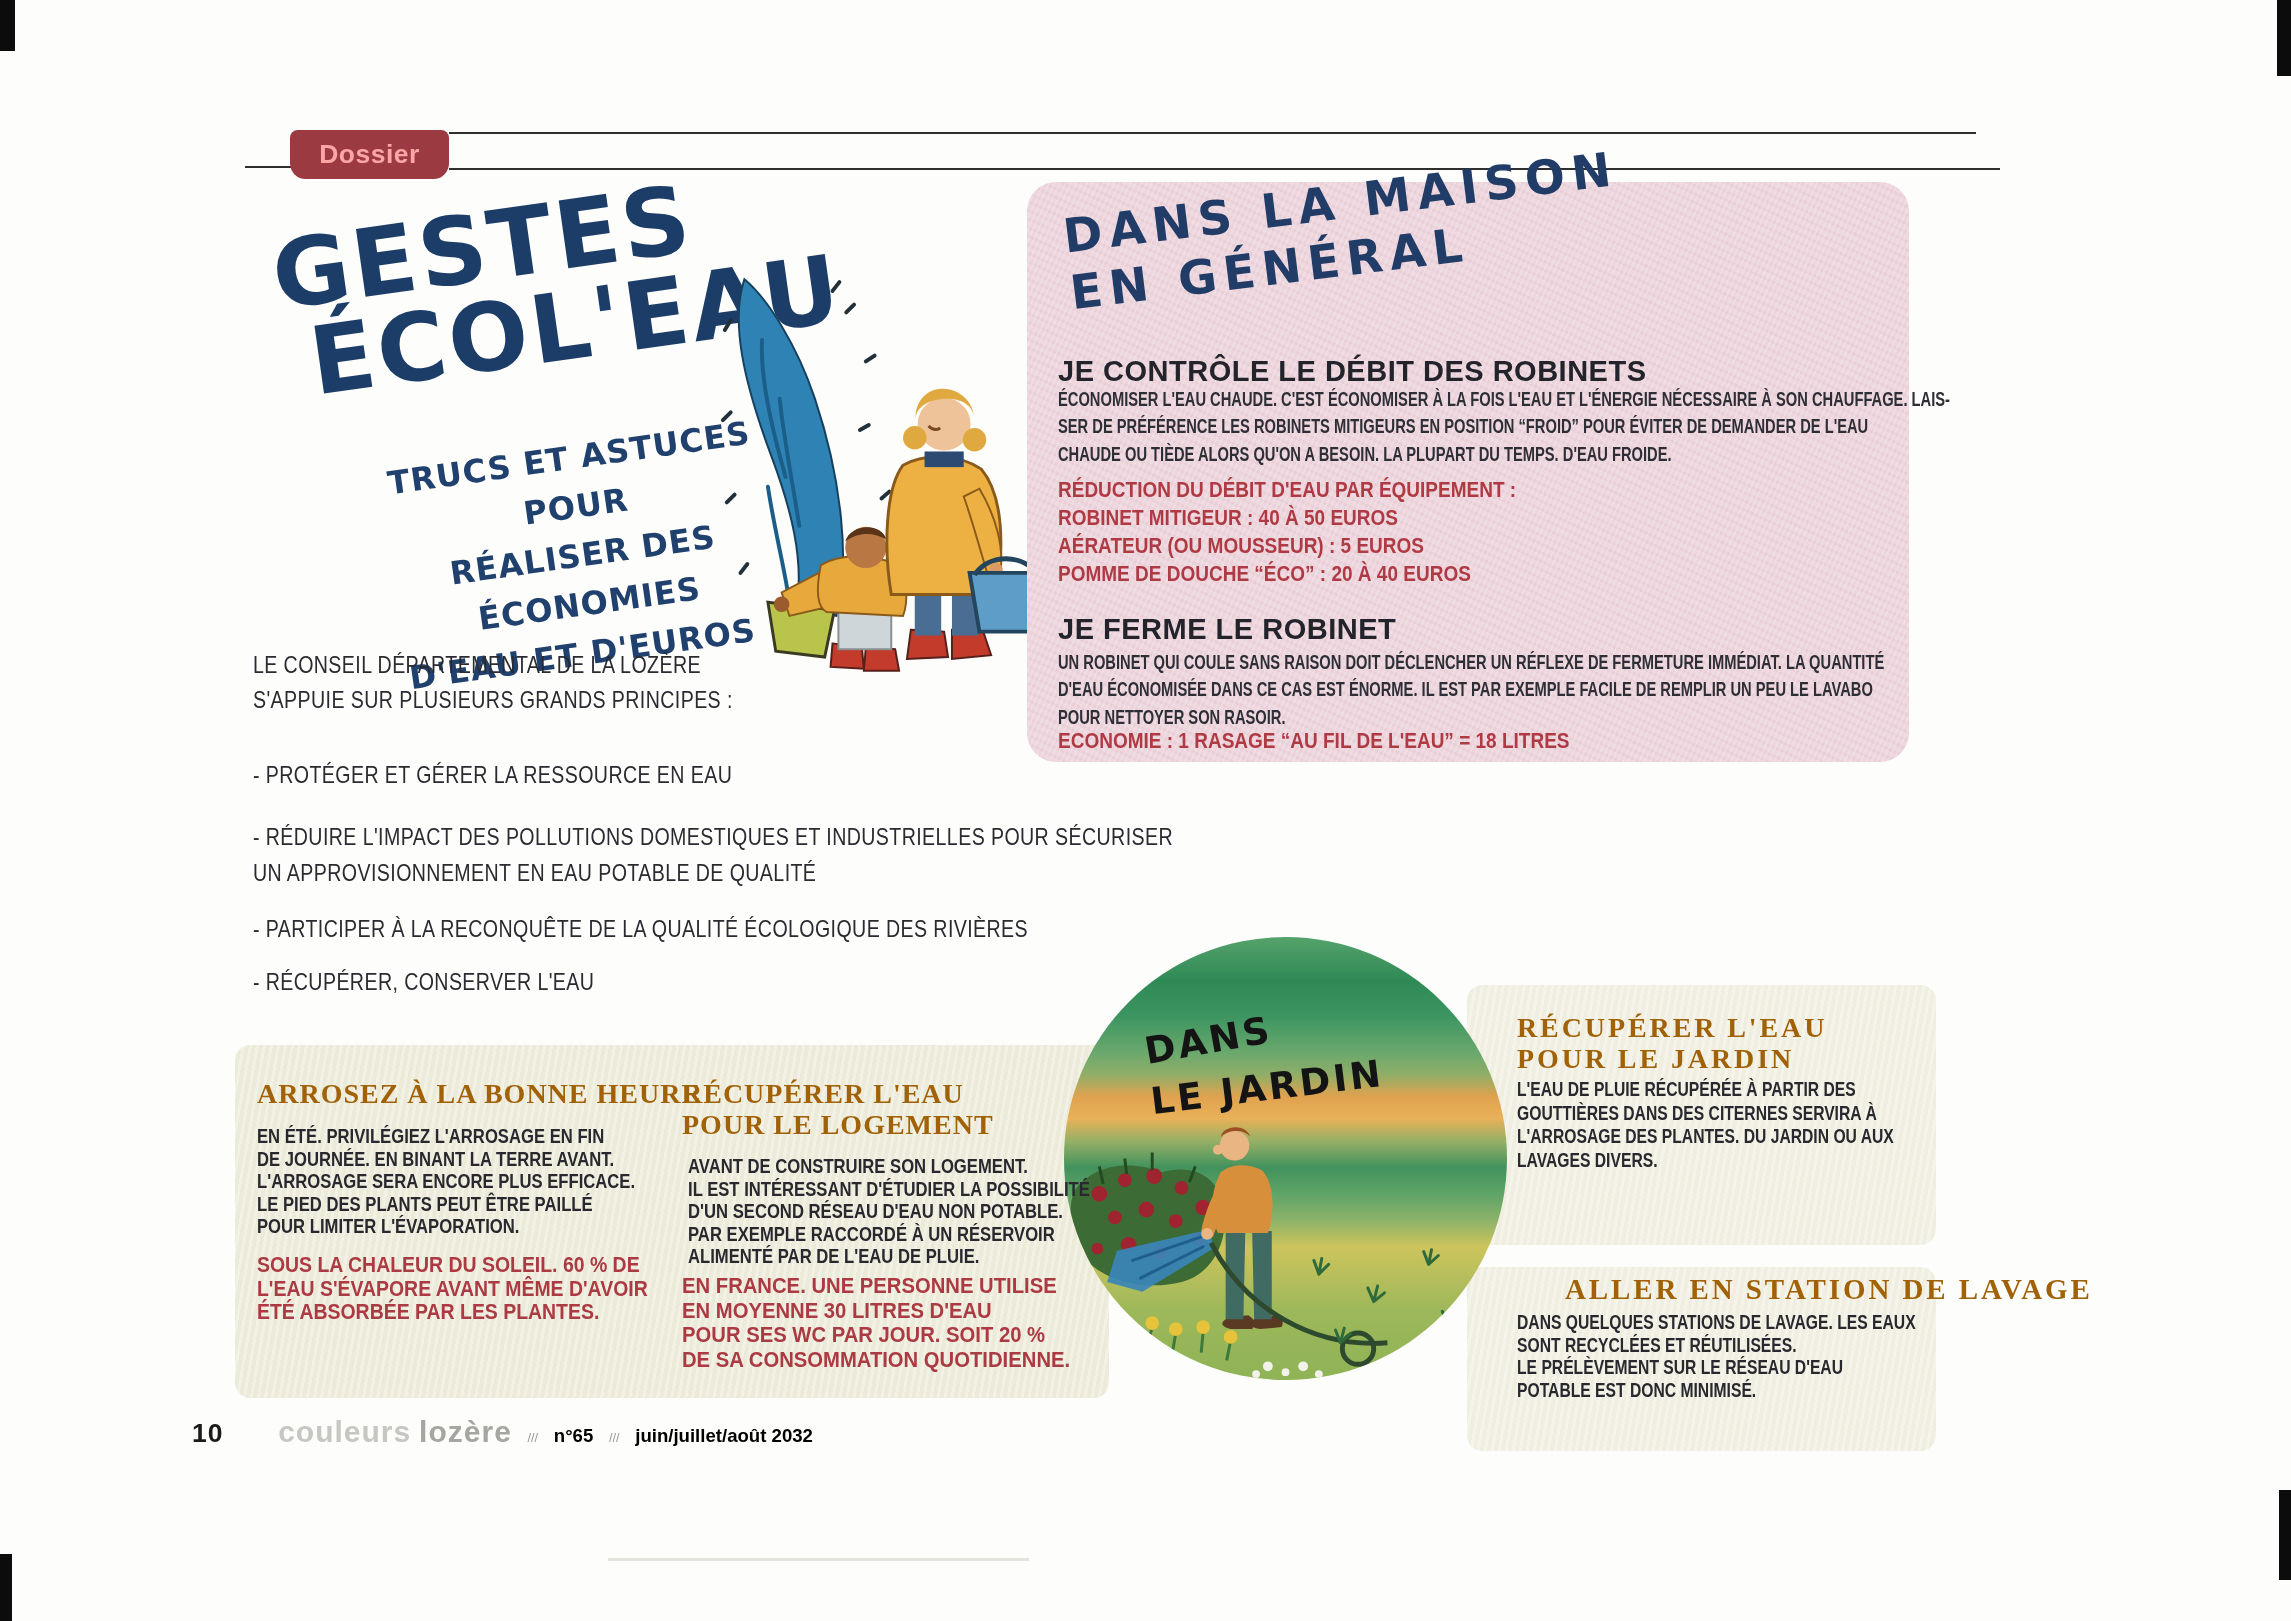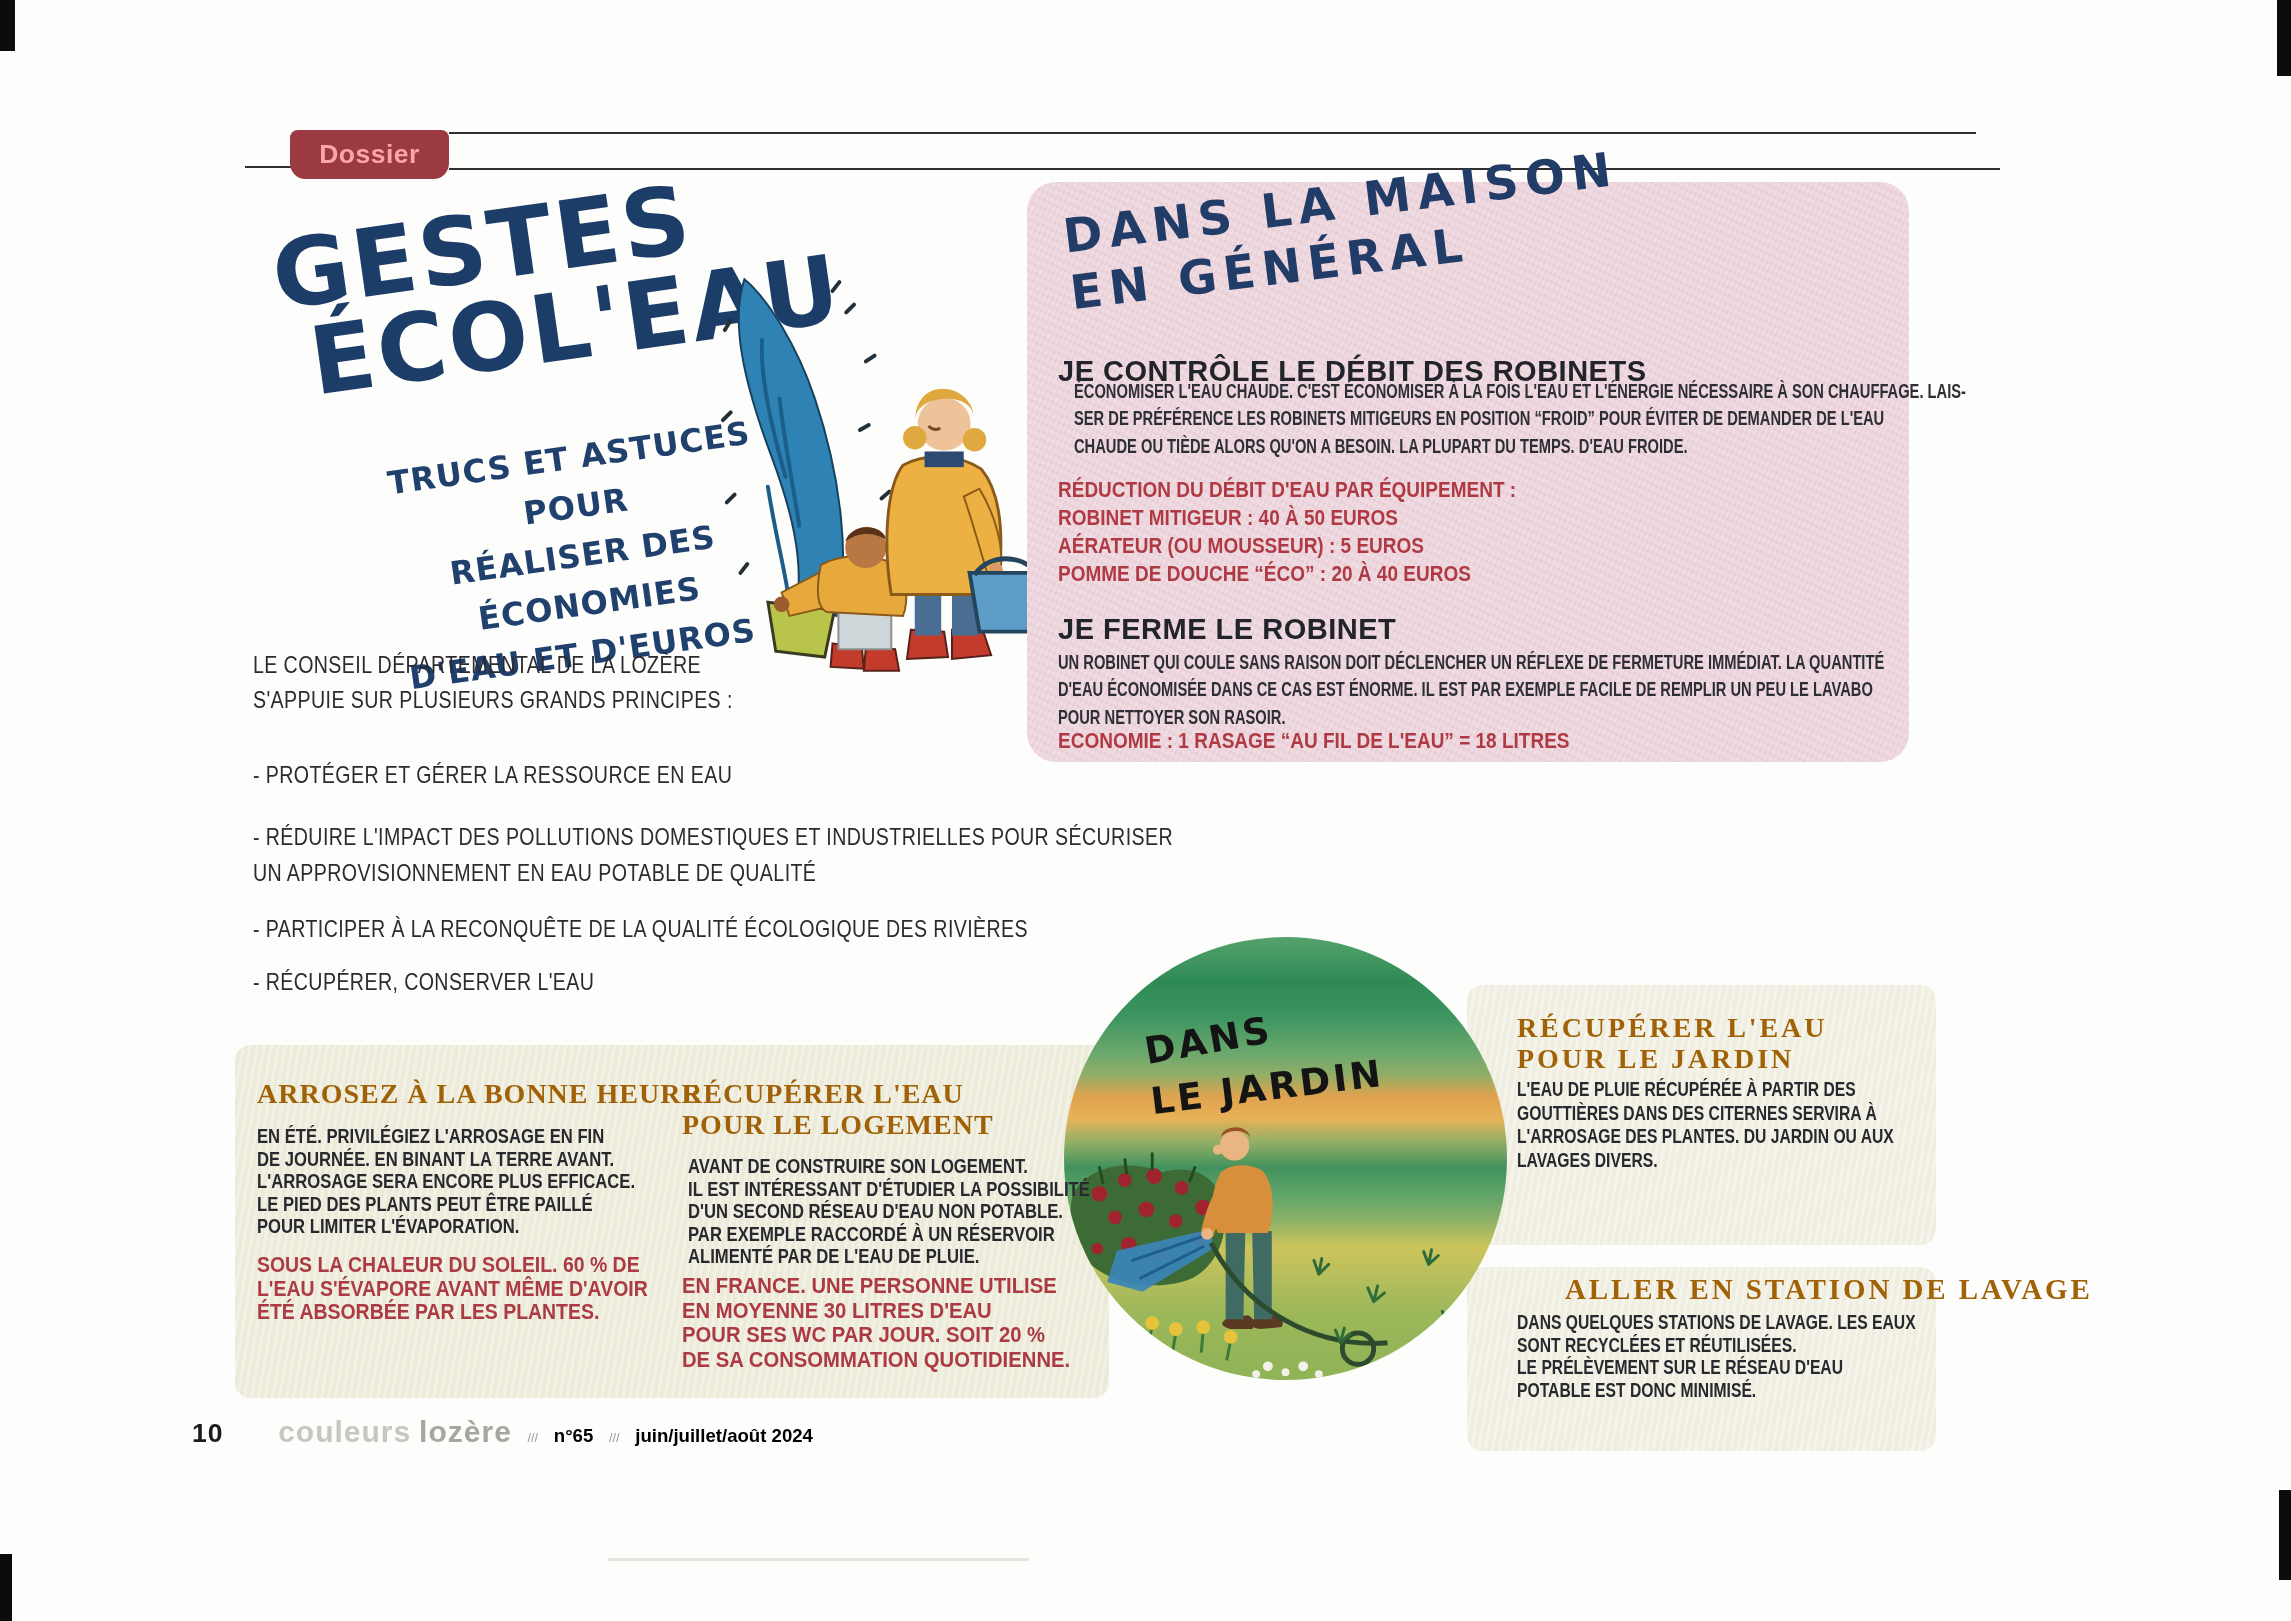--- a/index.html
+++ b/index.html
@@ -161,21 +161,21 @@
   <div class="il" style="top:859px;">UN APPROVISIONNEMENT EN EAU POTABLE DE QUALITÉ</div>
   <div class="il" style="top:915px;">- PARTICIPER À LA RECONQUÊTE DE LA QUALITÉ ÉCOLOGIQUE DES RIVIÈRES</div>
   <div class="il" style="top:968px;">- RÉCUPÉRER, CONSERVER L'EAU</div>
 
   <div class="maison">
     <div class="maison-title">
       <div>DANS LA MAISON</div>
       <div>EN GÉNÉRAL</div>
     </div>
     <div class="mh" style="top:173px;">JE CONTRÔLE LE DÉBIT DES ROBINETS</div>
-    <div class="mbody" style="top:196px;margin-left:16px;">
+    <div class="mbody" style="top:204px;">
       <div>ÉCONOMISER L'EAU CHAUDE. C'EST ÉCONOMISER À LA FOIS L'EAU ET L'ÉNERGIE NÉCESSAIRE À SON CHAUFFAGE. LAIS-</div>
       <div>SER DE PRÉFÉRENCE LES ROBINETS MITIGEURS EN POSITION “FROID” POUR ÉVITER DE DEMANDER DE L'EAU</div>
       <div>CHAUDE OU TIÈDE ALORS QU'ON A BESOIN. LA PLUPART DU TEMPS. D'EAU FROIDE.</div>
     </div>
     <div class="mred" style="top:294px;">
       <div>RÉDUCTION DU DÉBIT D'EAU PAR ÉQUIPEMENT :</div>
       <div>ROBINET MITIGEUR : 40 À 50 EUROS</div>
       <div>AÉRATEUR (OU MOUSSEUR) : 5 EUROS</div>
       <div>POMME DE DOUCHE “ÉCO” : 20 À 40 EUROS</div>
     </div>
@@ -326,19 +326,19 @@
     <div>POTABLE EST DONC MINIMISÉ.</div>
   </div>
 
   <div class="footer">
     <span class="f-page">10</span>
     <span class="f-brand1">couleurs</span>
     <span class="f-brand2">lozère</span>
     <span class="f-sep">///</span>
     <span class="f-issue">n°65</span>
     <span class="f-sep">///</span>
-    <span class="f-date">juin/juillet/août 2024</span>
+    <span class="f-date">juin/juillet/août 2032</span>
   </div>
 
   <div class="smudge"></div>
 
 </div>
 
 
 </body></html>

